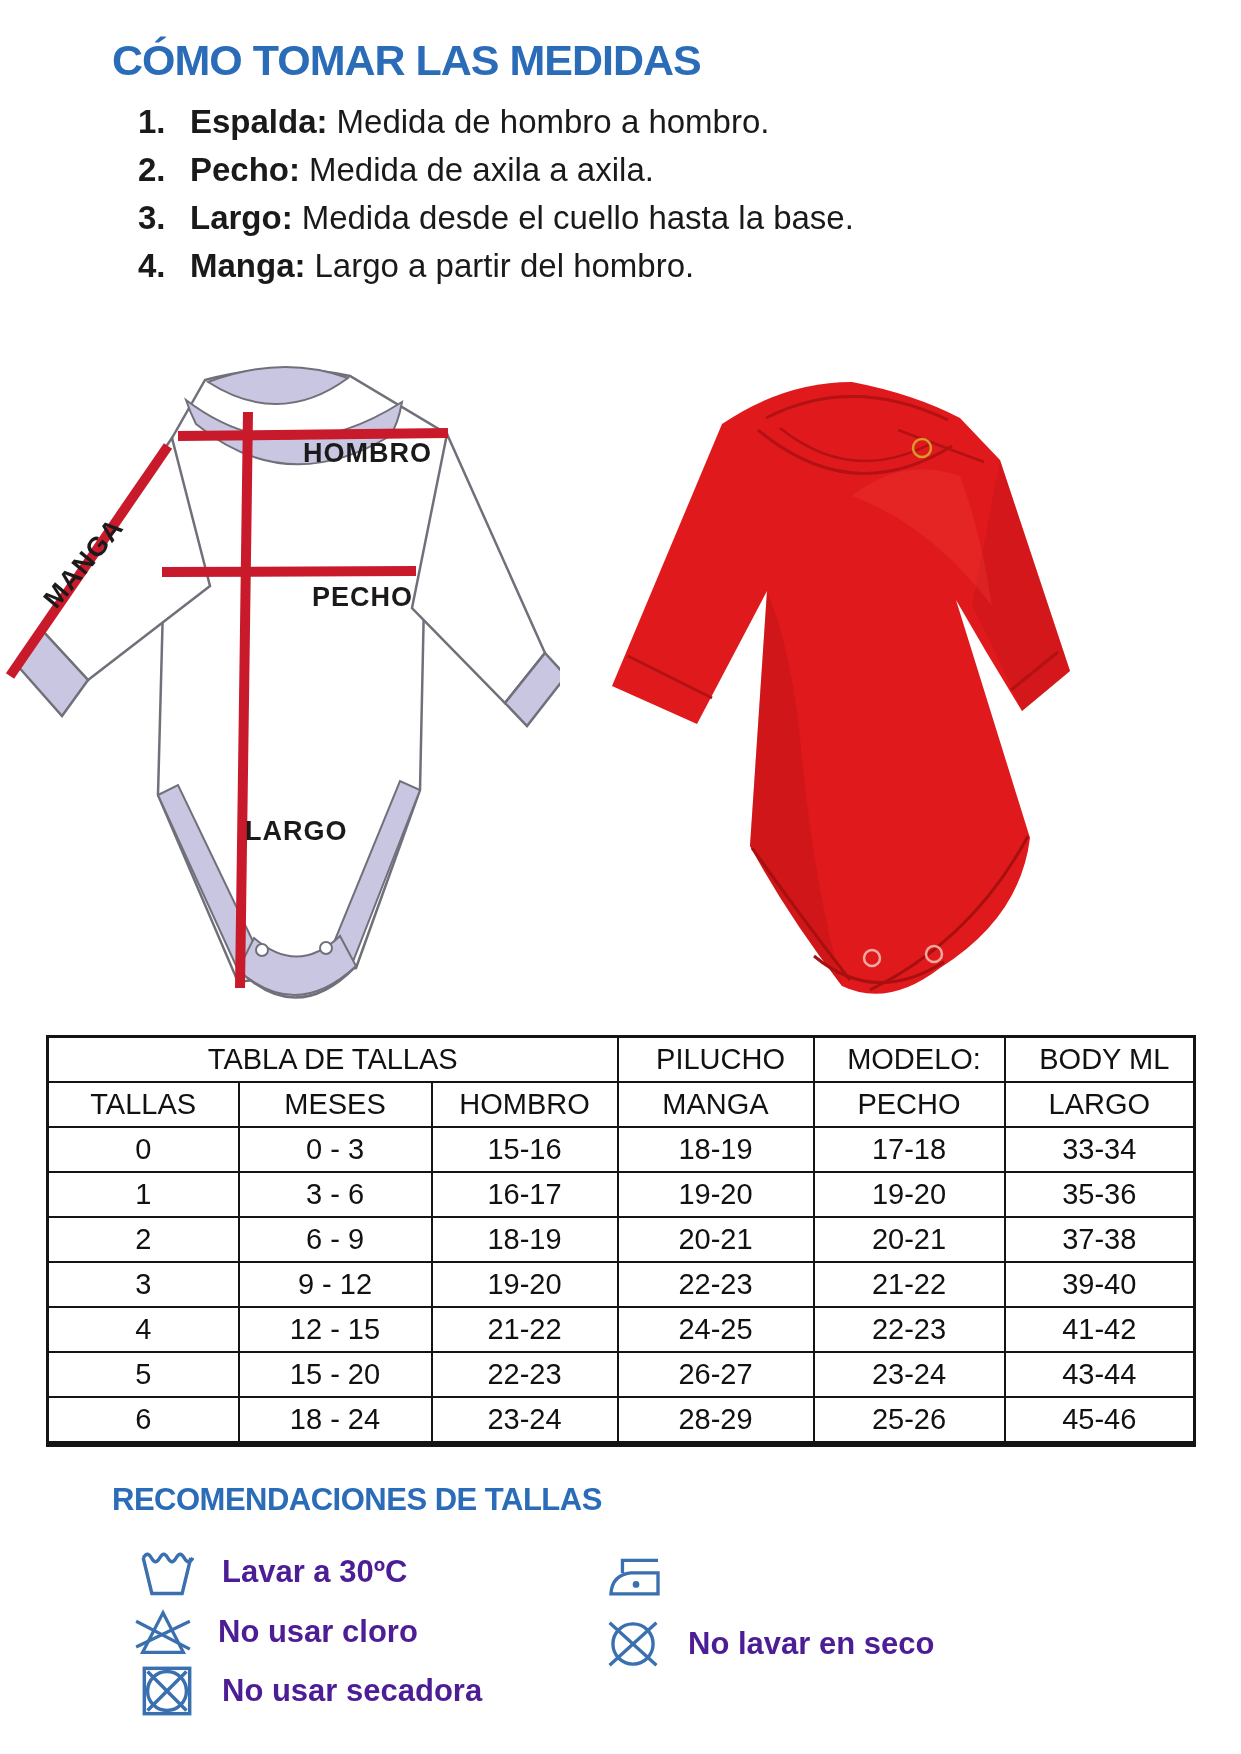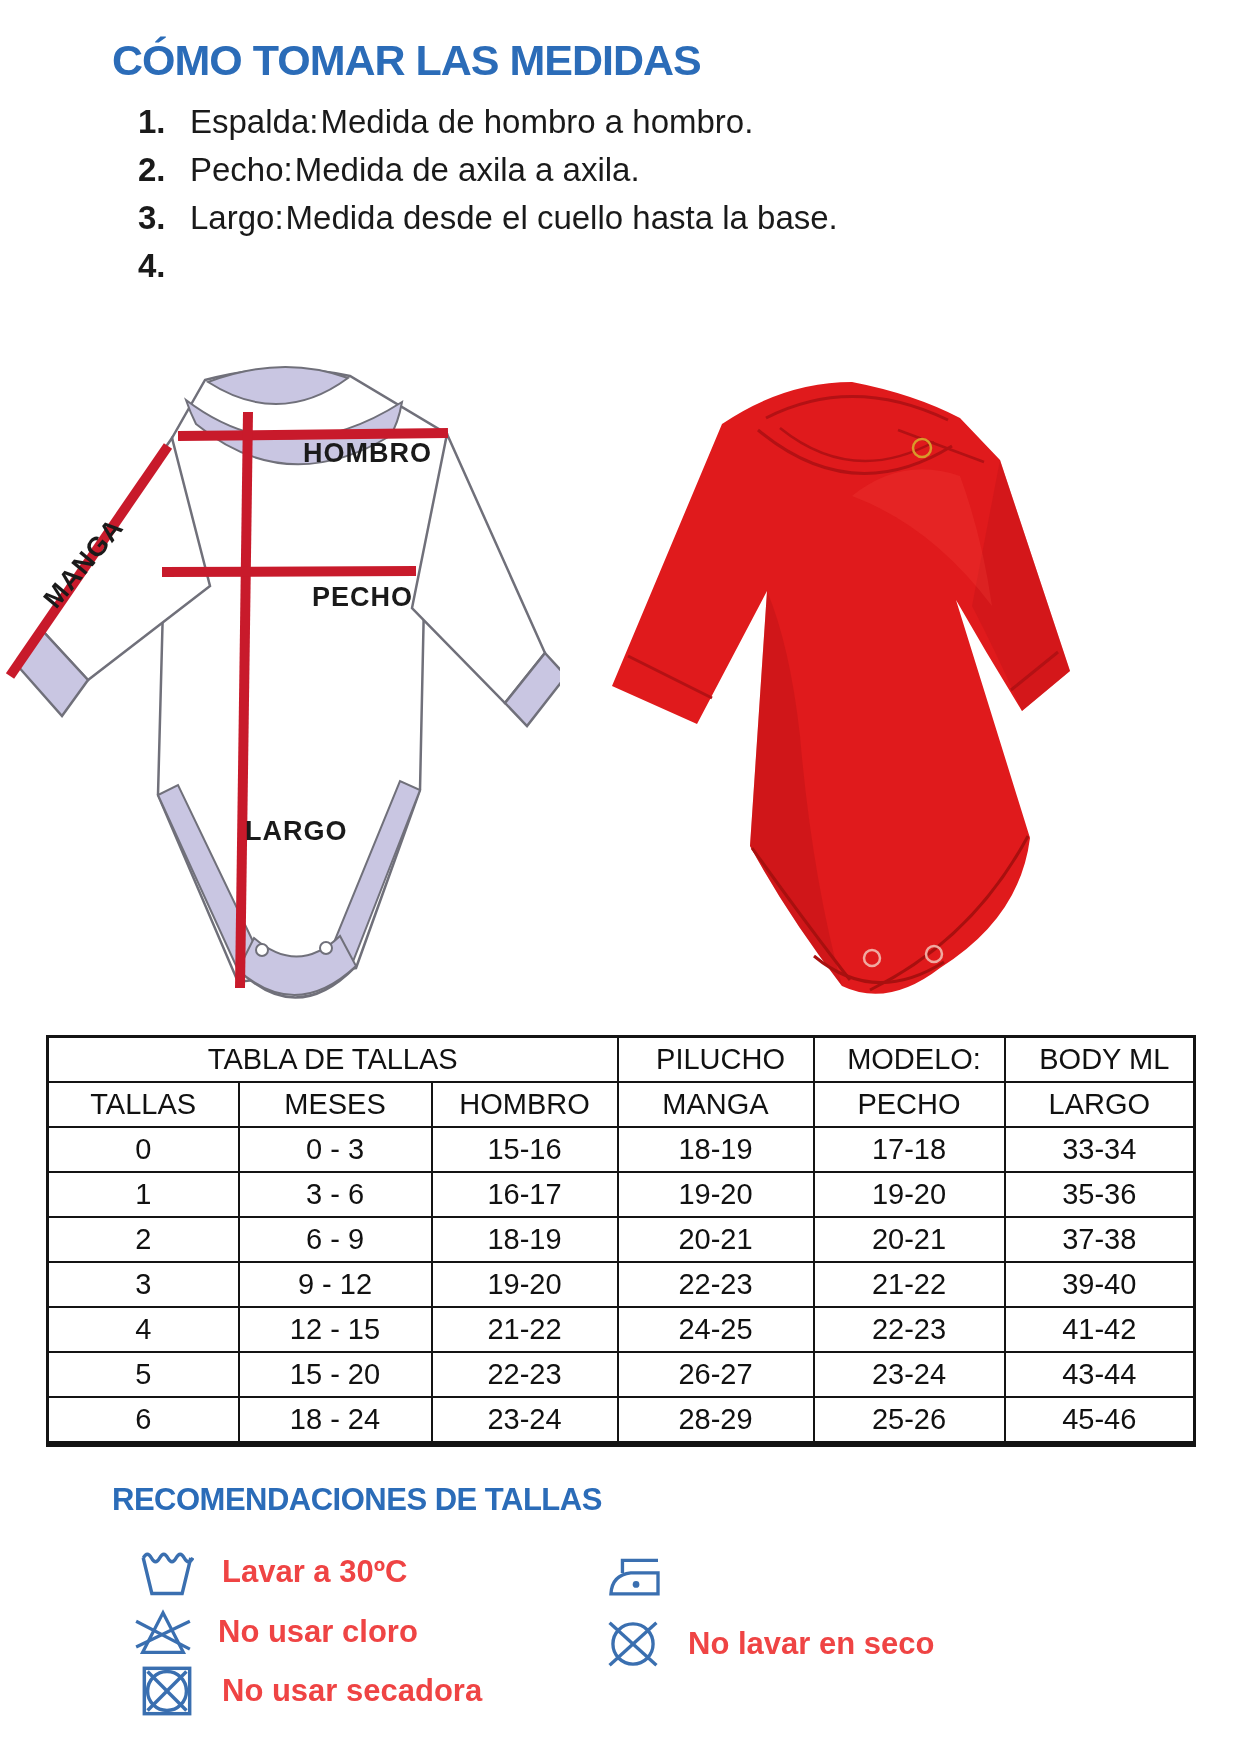--- a/index.html
+++ b/index.html
@@ -9,21 +9,21 @@
   }
   
   .main-title{
     position:absolute;left:112px;top:36px;margin:0;
     font-size:43px;font-weight:bold;letter-spacing:-1px;color:#2b6cb8;white-space:nowrap;
   }
   
   .instructions{position:absolute;left:138px;top:98px;margin:0;padding:0;list-style:none;}
   .instructions li{display:flex;align-items:baseline;font-size:33px;line-height:48px;white-space:nowrap;}
   .instructions .num{font-weight:bold;width:52px;flex:0 0 52px;}
-  .instructions .term{font-weight:normal;margin-right:2px;}
+  .instructions .term{font-weight:bold;margin-right:9px;}
   
   .fig{position:absolute;}
   .diagram-label{font-weight:bold;font-size:27px;letter-spacing:1px;fill:#1a1a1a;
     font-family:"Liberation Sans", sans-serif;}
   
   .size-table{
     position:absolute;left:46px;top:1035px;width:1147px;
     border-collapse:collapse;table-layout:fixed;
     border:3px solid #141414;border-bottom:6px solid #141414;
   }
@@ -32,21 +32,21 @@
     text-align:center;padding:0;height:43px;color:#111;white-space:nowrap;overflow:hidden;
   }
   .size-table .lft{text-align:center;padding-left:10px;}
   
   .care-title{
     position:absolute;left:112px;top:1482px;margin:0;
     font-size:31px;font-weight:bold;letter-spacing:-0.5px;color:#2b6cb8;white-space:nowrap;
   }
   .care-item{position:absolute;display:flex;align-items:center;gap:26px;white-space:nowrap;}
   .care-item .care-icon{display:inline-flex;width:58px;justify-content:center;}
-  .care-item .care-label{font-size:31px;font-weight:bold;color:#ef4444;}
+  .care-item .care-label{font-size:31px;font-weight:bold;color:#4c1d95;}
   .care-icon svg{display:block;}
 </style>
 </head>
 <body>
 
 <div class="page">
 
   <h1 class="main-title">CÓMO TOMAR LAS MEDIDAS</h1>
 
   <ol class="instructions">
@@ -57,20 +57,21 @@
     <li>
       <span class="num">2.</span>
       <span><span class="term">Pecho:</span><span>Medida de axila a axila.</span></span>
     </li>
     <li>
       <span class="num">3.</span>
       <span><span class="term">Largo:</span><span>Medida desde el cuello hasta la base.</span></span>
     </li>
     <li>
       <span class="num">4.</span>
+      <span><span class="term">Manga:</span><span>Largo a partir del hombro.</span></span>
     </li>
   </ol>
 
   <svg class="fig" style="left:0;top:358px;" width="560" height="650" viewBox="0 0 560 650">
 
     <path d="M205,22 Q278,2 350,18 L447,76 L424,244 L420,432 L356,610 L238,624 L158,437 L163,248 L172,80 Z" fill="#ffffff" stroke="#70707a" stroke-width="2.5"></path>
 
     <path d="M447,76 L545,295 L505,345 L412,250 Z" fill="#ffffff" stroke="#70707a" stroke-width="2.5"></path>
     <path d="M545,295 L566,318 L527,368 L505,345 Z" fill="#c9c6e2" stroke="#70707a" stroke-width="2.5"></path>
 

